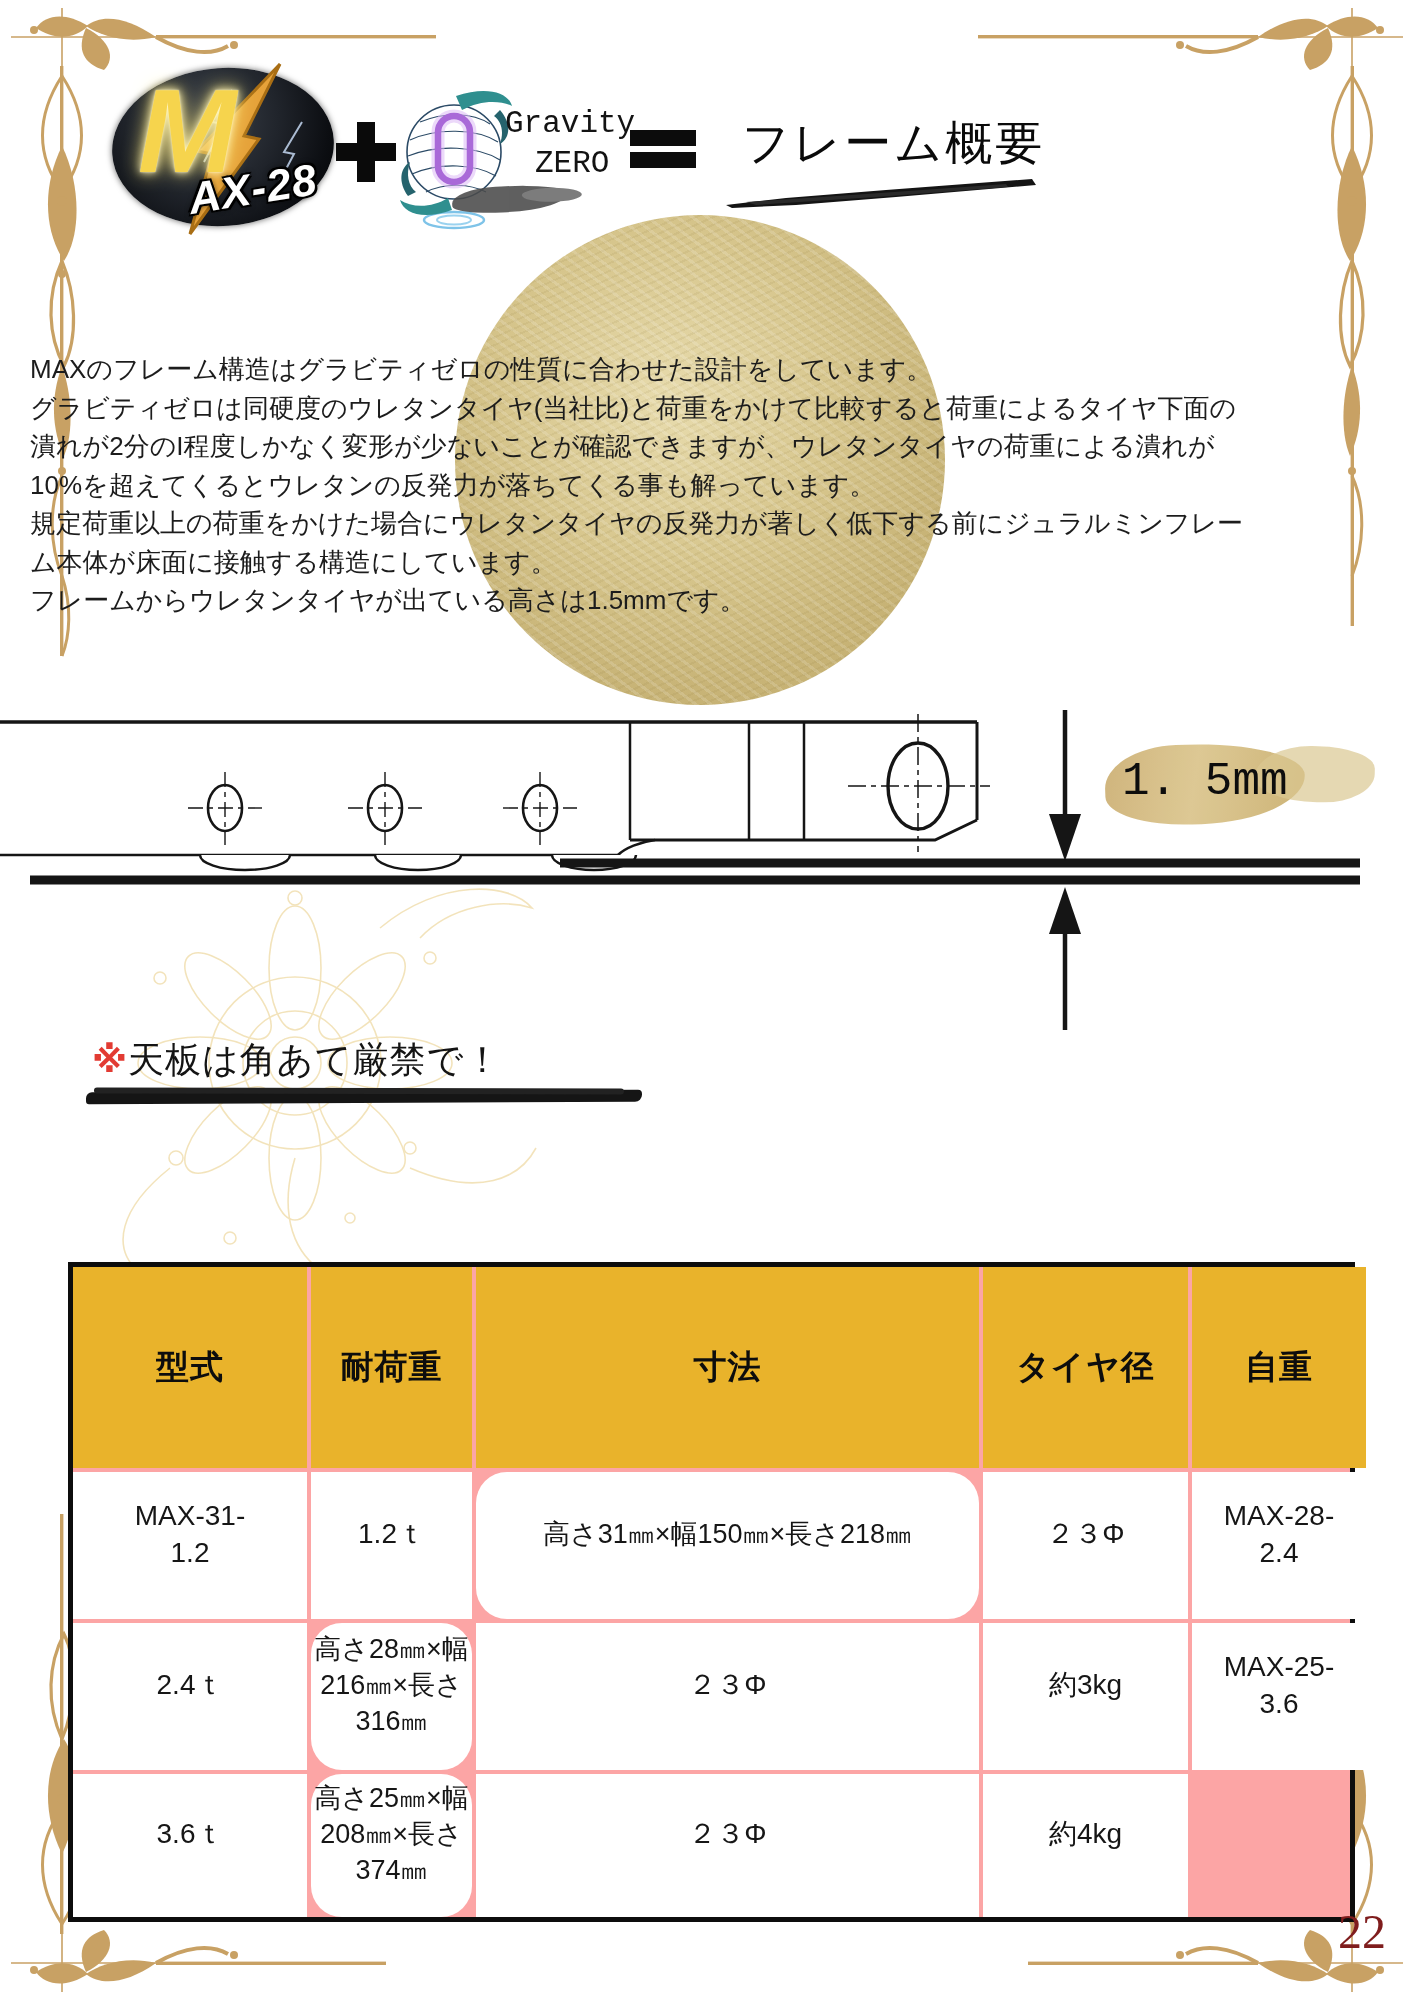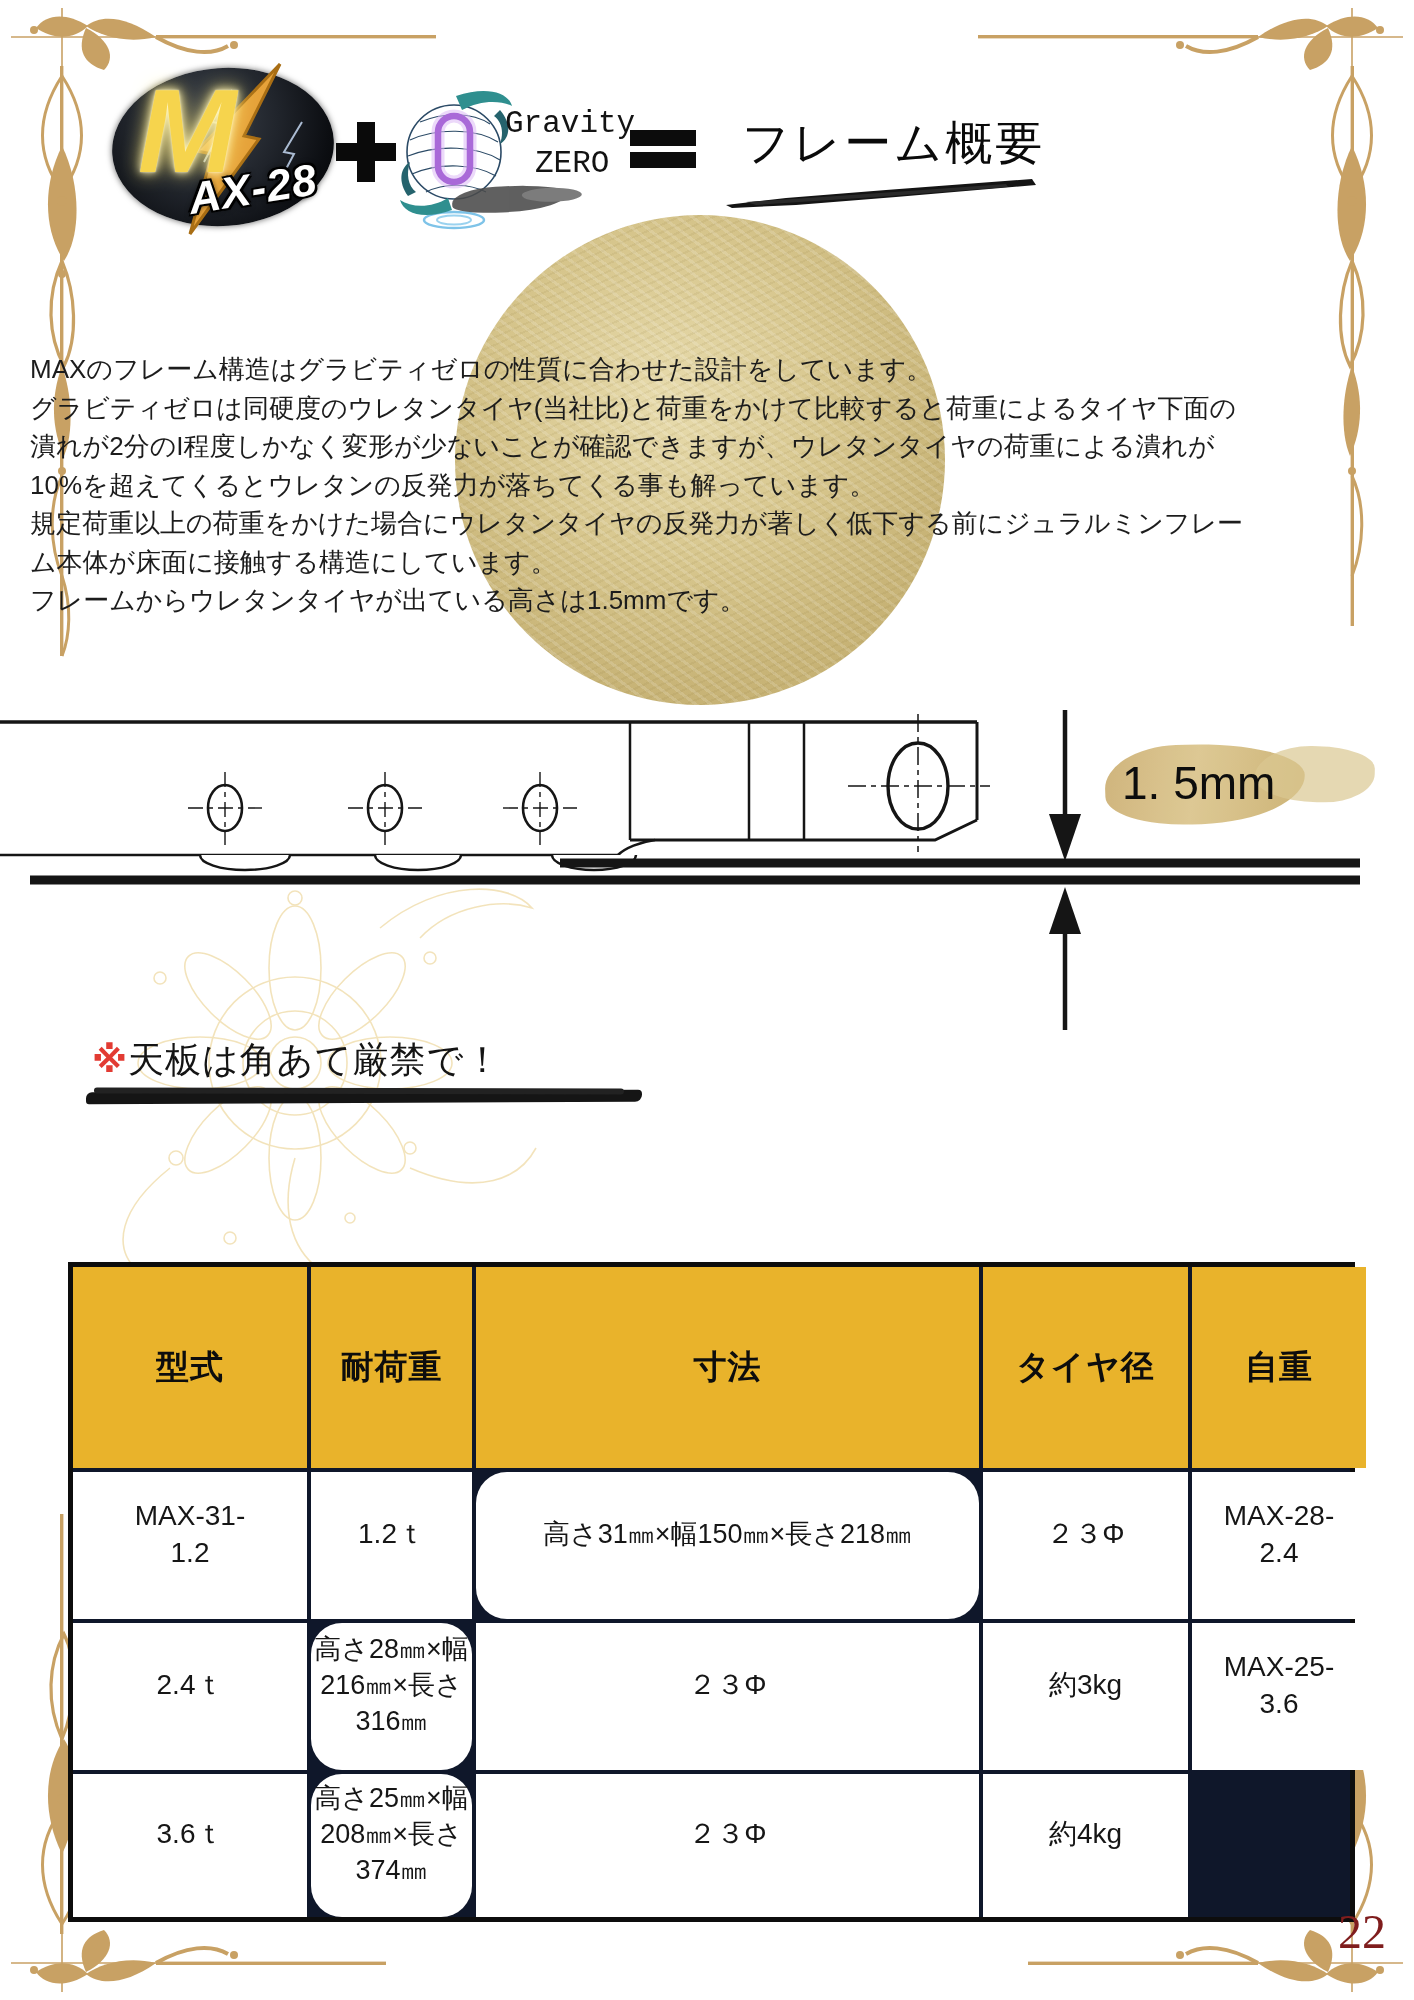--- a/index.html
+++ b/index.html
@@ -56,40 +56,40 @@
   
   .intro{left:30px;top:350px;width:1365px;font-size:26px;line-height:38.5px;color:#1c1c1c;z-index:2;}
 
   
   .drawing{left:0;top:690px;width:1414px;height:350px;z-index:1;}
   .dim-swatch{left:1105px;top:744px;width:200px;height:80px;z-index:1;
      background:linear-gradient(100deg,#cdb176 0%,#dcc68f 45%,#cab070 100%);
      border-radius:38% 62% 55% 45%/55% 45% 60% 40%;transform:rotate(-2deg);opacity:.95;}
   .dim-swatch:after{content:"";position:absolute;left:150px;top:6px;width:120px;height:56px;
      background:#d9c48c;opacity:.7;border-radius:50% 50% 45% 55%/60% 40% 55% 45%;transform:rotate(3deg);}
-  .dim-label{left:1122px;top:756px;font-family:Liberation Sans, sans-serif;
+  .dim-label{left:1122px;top:756px;font-family:Liberation Mono, monospace;
      font-size:46px;color:#0d0d0d;z-index:2;}
 
   
   .mandala{left:80px;top:868px;width:470px;height:410px;z-index:0;opacity:.75;}
 
   
   .warn-head{left:92px;top:1036px;font-size:36px;color:#141414;z-index:2;letter-spacing:1px;}
   .warn-mark{color:#e23b33;font-weight:bold;}
   .warn-underline{left:86px;top:1091px;width:556px;height:12px;background:#151515;z-index:2;
      border-radius:6px 4px 7px 3px;transform:rotate(-.25deg);}
   .warn-underline:after{content:"";position:absolute;left:8px;top:-3px;width:530px;height:6px;background:#222;
      border-radius:4px;transform:rotate(.35deg);}
   .warn-body{left:116px;top:1112px;width:1260px;font-size:24.5px;line-height:35px;color:#191919;z-index:2;}
 
   
   .spec-table{left:68px;top:1262px;width:1277px;display:grid;z-index:2;
      grid-template-columns:234px 161px 503px 205px 174px;
      grid-template-rows:201px 147px 147px 143px;
-     background:#0f172a;border:5px solid #0d0d0d;gap:4px;}
+     background:#fca5a5;border:5px solid #0d0d0d;gap:4px;}
   .cell{display:flex;align-items:center;justify-content:center;text-align:center;}
   .cell.hdr{background:#e9b32b;font-weight:bold;font-size:33px;color:#0d0d0d;letter-spacing:1px;}
   .cell.dat{background:#ffffff;font-size:28px;color:#161616;padding-bottom:24px;box-sizing:border-box;}
   .cell.model{white-space:pre-line;line-height:37px;}
   .cell.dims{font-size:27px;border-radius:31px;}
 
   .page-number{right:28px;top:1904px;font-family:"Liberation Serif","DejaVu Serif",serif;
      font-size:48px;color:#7f1d1d;z-index:3;}
 </style>
 </head>

